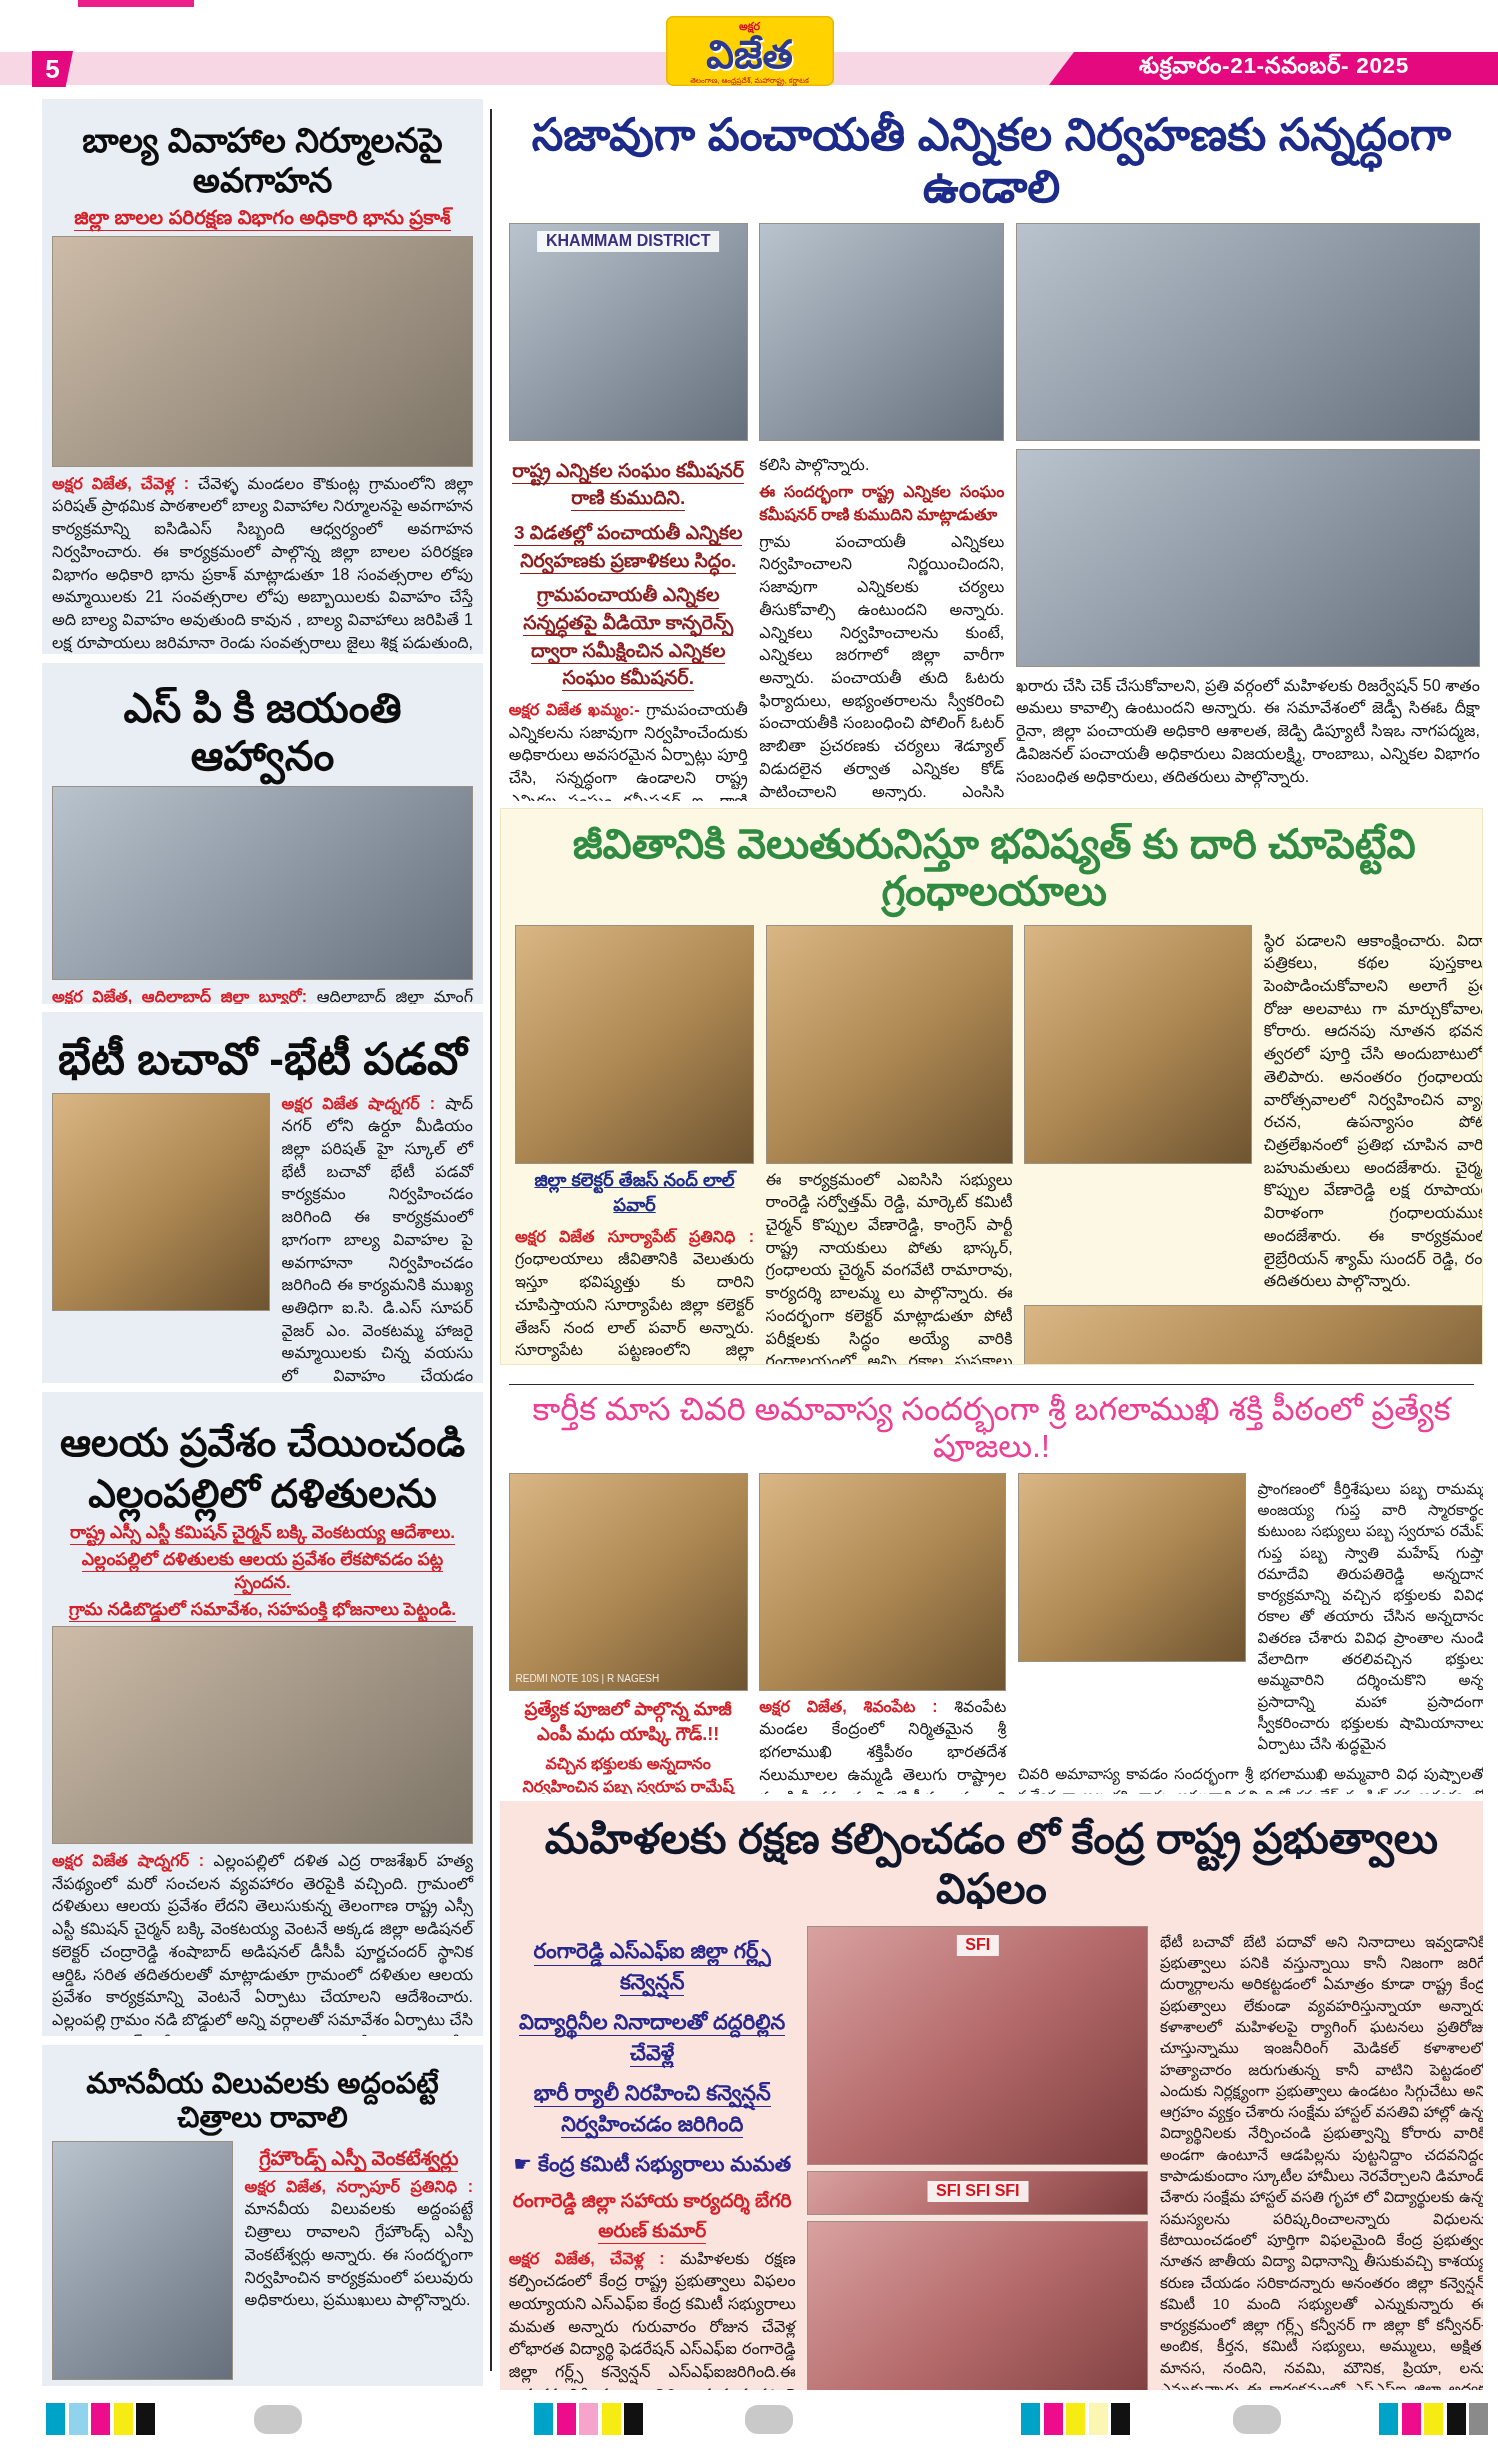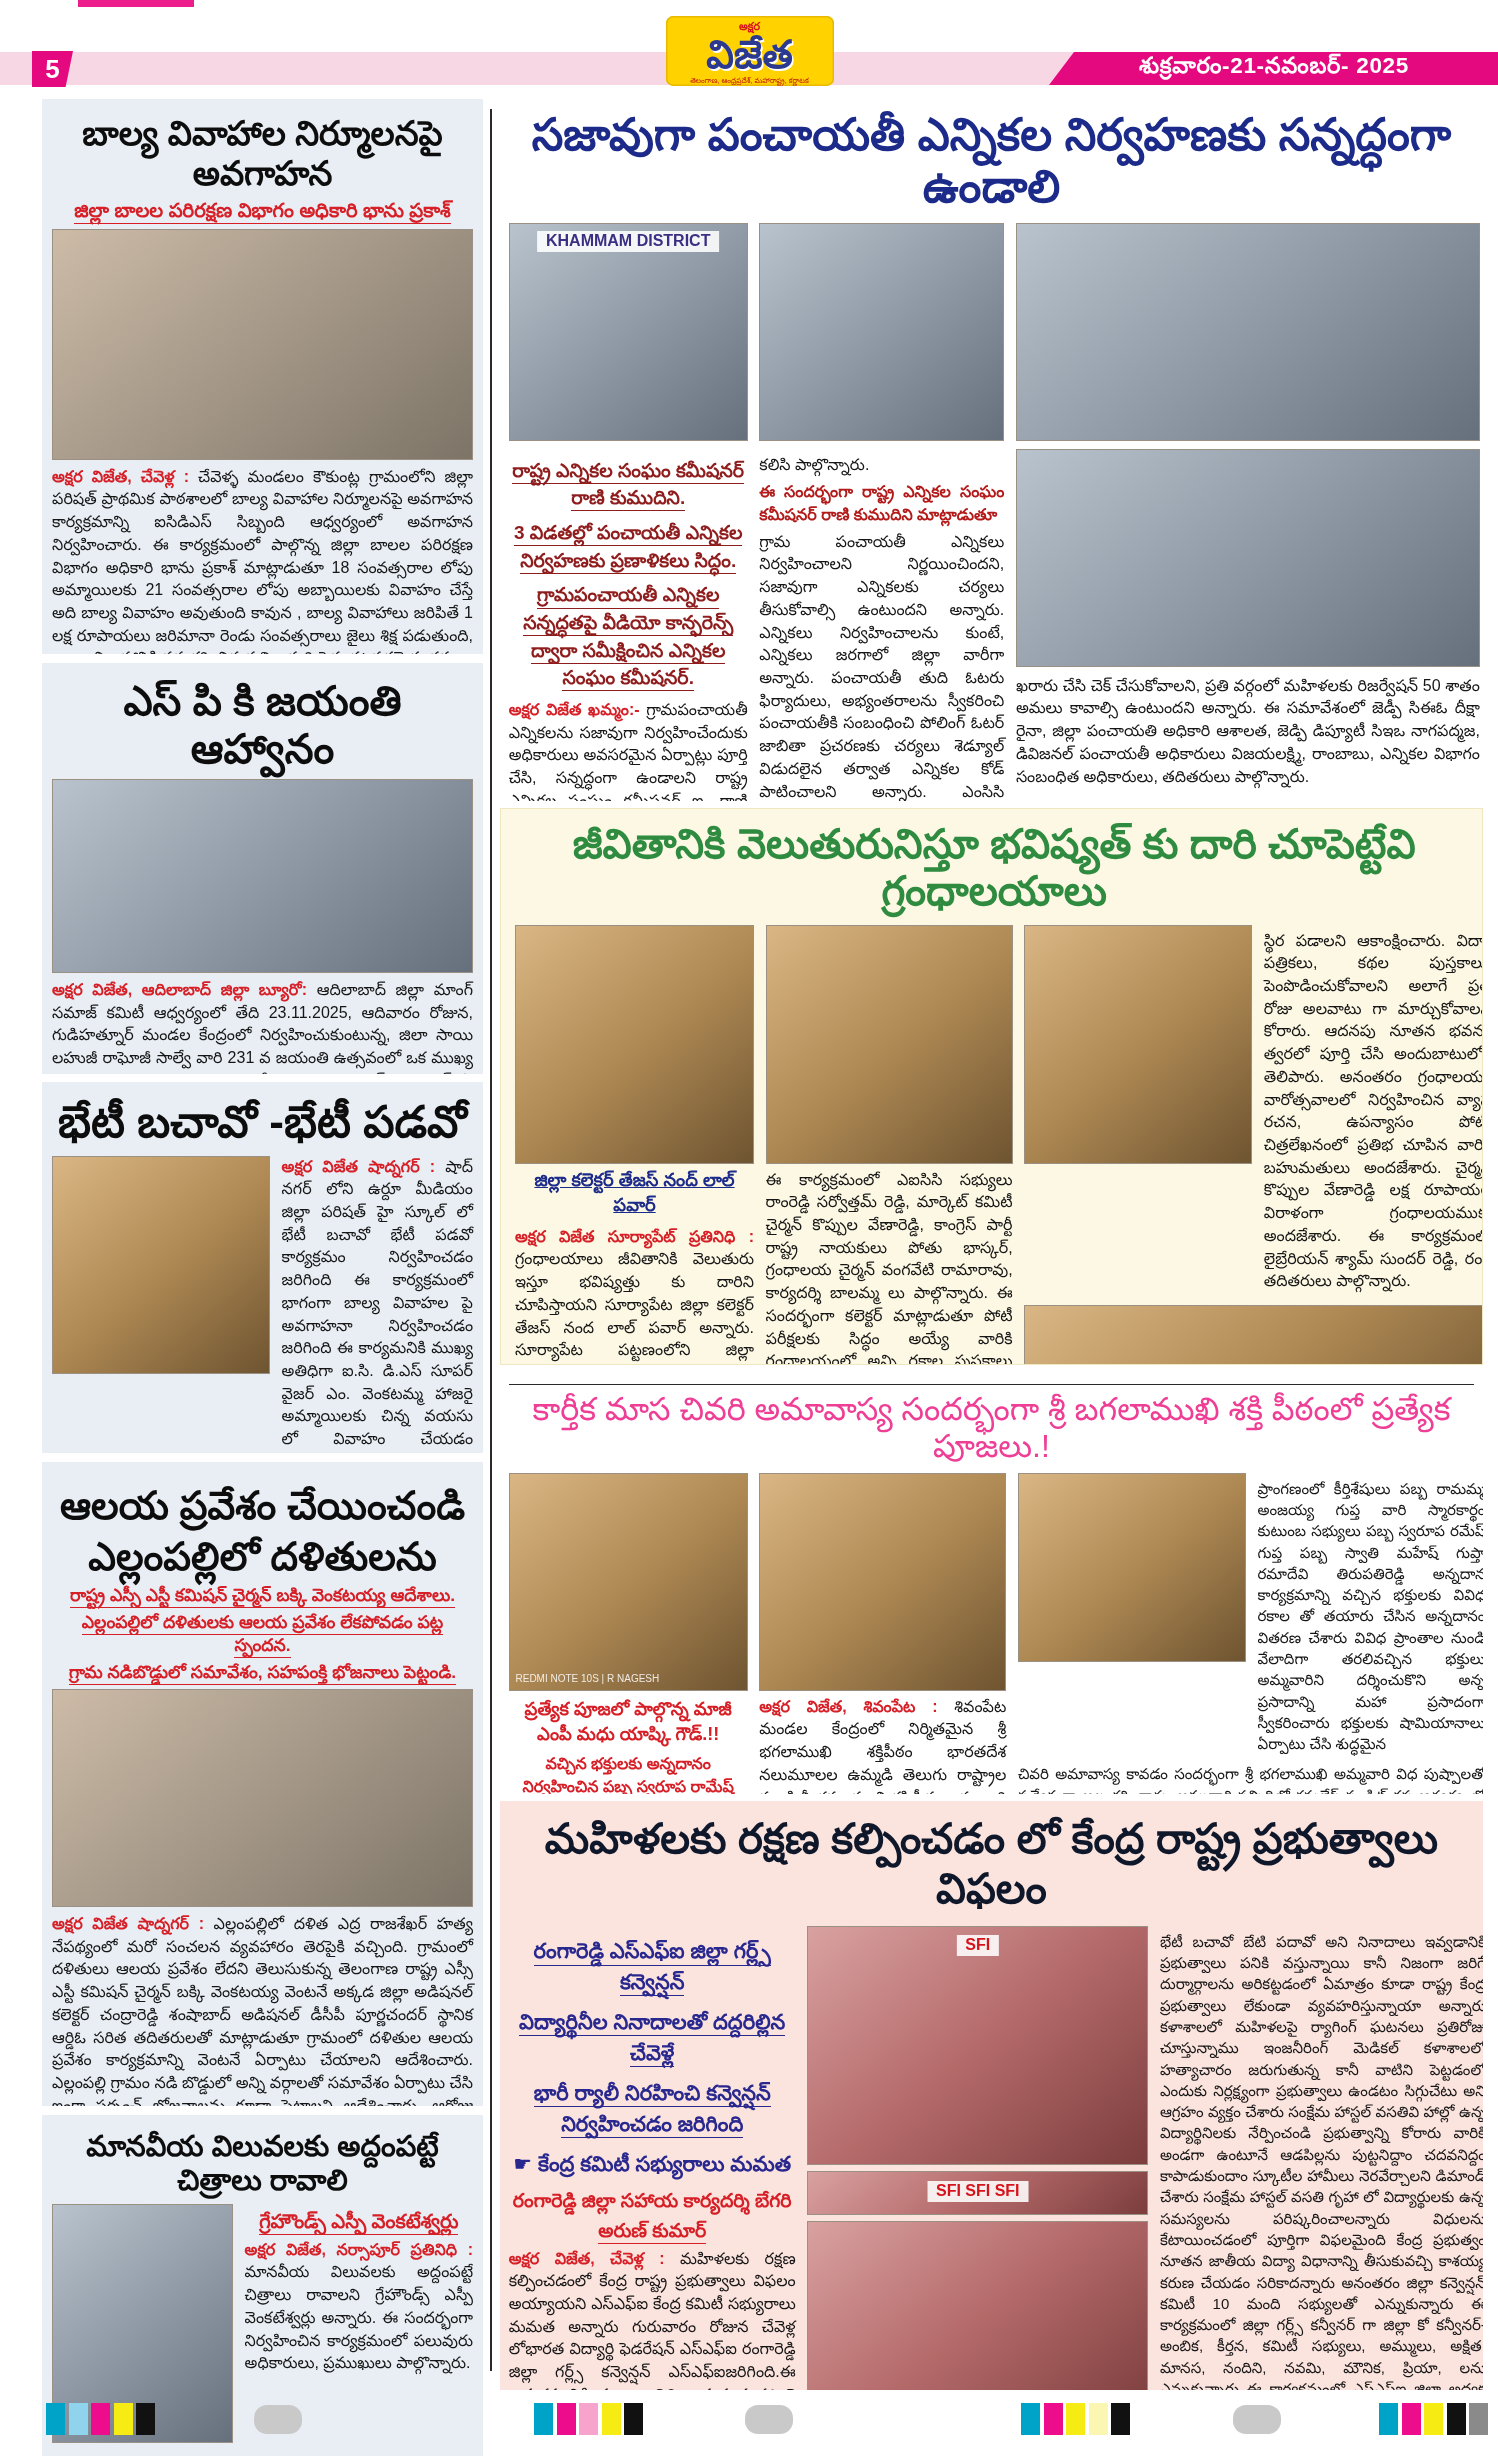--- a/index.html
+++ b/index.html
@@ -17,21 +17,21 @@
   .logo .l-big{display:block;color:#2b3990;font-size:39px;font-weight:bold;line-height:1.0;
                text-shadow:1.5px 1.5px 0 #ffffff;}
   .logo .l-reg{display:block;color:#c21414;font-size:7.3px;margin-top:1.5px;}
   .date-wedge{position:absolute;right:0;top:52px;width:450px;height:33px;background:#e5097f;z-index:2;
               clip-path:polygon(25px 0,100% 0,100% 100%,0 100%);display:flex;align-items:center;justify-content:center;}
   .date-wedge span{color:#ffffff;font-size:22.5px;font-weight:bold;letter-spacing:0.7px;}
   
   .col-left{position:absolute;left:42px;top:99px;width:441px;display:flex;flex-direction:column;gap:8.7px;}
   .vrule{position:absolute;left:490px;top:109px;width:1.5px;height:2262px;background:#2a2a2a;}
   .col-main{position:absolute;left:500px;top:99px;width:983px;}
-  .art{background:#e9eef5;padding:14px 10px;box-sizing:border-box;overflow:hidden;}
+  .art{background:#e9eef5;padding:21px 10px;box-sizing:border-box;overflow:hidden;}
   .sec{box-sizing:border-box;overflow:hidden;padding:5.8px 8.7px;margin-bottom:7.3px;background:#ffffff;}
   .sec.cream{background:#fcf8e4;border:0.7px solid #efe7c2;padding-left:14px;}
   .sec.pinkbg{background:#fbe3de;}
   
   .h-black{color:#0d0d0d;font-weight:bold;text-align:center;line-height:1.18;}
   .h-navy{color:#1c2b8a;font-weight:bold;text-align:center;line-height:1.15;}
   .h-green{color:#2e8b40;font-weight:bold;text-align:center;line-height:1.15;}
   .h-pink{color:#ee3e96;font-weight:normal;text-align:center;line-height:1.15;}
   .h-orange{color:#0f172a;font-weight:bold;text-align:center;line-height:1.2;}
   .sub-red{color:#d61f26;font-weight:bold;text-align:center;font-size:19.6px;margin:4.4px auto;line-height:1.3;}
@@ -87,21 +87,21 @@
     <article class="art" style="height:555px">
       <div class="h-black" style="font-size:34px">బాల్య వివాహాల నిర్మూలనపై అవగాహన</div>
       <div class="sub-red"><u>జిల్లా బాలల పరిరక్షణ విభాగం అధికారి భాను ప్రకాశ్</u></div>
       <div class="ph" style="height:231px;margin:5.8px 0"></div>
       <p class="bd">
         <span class="dl">అక్షర విజేత, చేవెళ్ల :</span>
         <span>చేవెళ్ళ మండలం కౌకుంట్ల గ్రామంలోని జిల్లా పరిషత్ ప్రాథమిక పాఠశాలలో బాల్య వివాహాల నిర్మూలనపై అవగాహన కార్యక్రమాన్ని ఐసిడిఎస్ సిబ్బంది ఆధ్వర్యంలో అవగాహన నిర్వహించారు. ఈ కార్యక్రమంలో పాల్గొన్న జిల్లా బాలల పరిరక్షణ విభాగం అధికారి భాను ప్రకాశ్ మాట్లాడుతూ 18 సంవత్సరాల లోపు అమ్మాయిలకు 21 సంవత్సరాల లోపు అబ్బాయిలకు వివాహం చేస్తే అది బాల్య వివాహం అవుతుంది కావున , బాల్య వివాహాలు జరిపితే 1 లక్ష రూపాయలు జరిమానా రెండు సంవత్సరాలు జైలు శిక్ష పడుతుంది, బాల్య వివాహానికి సహకరించిన ప్రతి ఒక్కరి పైన చట్టపరమైన చర్యలు తీసుకోవడం జరుగుతుంది అన్నారు. గ్రామ స్థాయిలోని అధికారులు బాల్య వివాహాలు జరగకుండా చూడాలన్నారు. బాల్య వివాహాలు చేస్తున్నట్టు సమాచారం తెలిస్తే వెంటనే చైల్డ్ హెల్ప్ లైన్ 1098 టోల్ ఫ్రీ నెంబర్ కు కాల్ చేయాలని చెప్పారు. సూపర్వైజర్ శకుంతల మాట్లాడుతూ ప్రతి ఒక్కరూ బాల్య వివాహం జరగకుండా చూడాలన్నారు. ఈ కార్యక్రమంలో పాఠశాల హెడ్ మాస్టర్, ఉపాధ్యాయులు, అంగన్వాడీ టీచర్స్, విద్యార్థులు పాల్గొన్నారు..</span>
       </p>
     </article>
 
-    <article class="art" style="height:411px">
+    <article class="art" style="height:341px">
       <div class="h-black" style="font-size:41px">ఎస్ పి కి జయంతి ఆహ్వానం</div>
       <div class="ph cool" style="height:194px;margin:5.8px 0"></div>
       <p class="bd">
         <span class="dl">అక్షర విజేత, ఆదిలాబాద్ జిల్లా బ్యూరో:</span>
         <span>ఆదిలాబాద్ జిల్లా మాంగ్ సమాజ్ కమిటీ ఆధ్వర్యంలో తేది 23.11.2025, ఆదివారం రోజున, గుడిహత్నూర్ మండల కేంద్రంలో నిర్వహించుకుంటున్న, జిలా సాయి లహుజీ రాఘోజీ సాల్వే వారి 231 వ జయంతి ఉత్సవంలో ఒక ముఖ్య అతిధిగా హాజరు కావాల్సిందిగా కోరుతూ, అదిలాబాద్ జిల్లా ఎస్ పి అఖిల్ మహాజన్ ఐ పి ఎస్, ని ఆహ్వానించడం జరిగింది. ఎస్ పి ,మన ఆహ్వానాన్ని స్వీకరించి తప్పకుండా లహుజీ జయంతి ఉత్సవంలో హాజరవుతానని చెప్పారు. ఈ కార్యక్రమంలో గడేకర్ పరశురామ్ మాంగ్ సమాజ్ జిల్లా అధ్యక్షులు, వాగ్మారే అంకుశ్ మాంగ్, ఇంద్రవెల్లి మండల అధ్యక్షులు గోత్తుక్లె నగేష్ మాంగ్ ఈ జయంతి ఉత్సవంలో అందరు అధిక సంఖ్యలో పాల్గొని, విజయవంతం చేయాలని కోరారు.</span>
       </p>
     </article>
 
     <article class="art" style="height:371px">
       <div class="h-black" style="font-size:44px">భేటీ బచావో -భేటీ పడవో</div>

